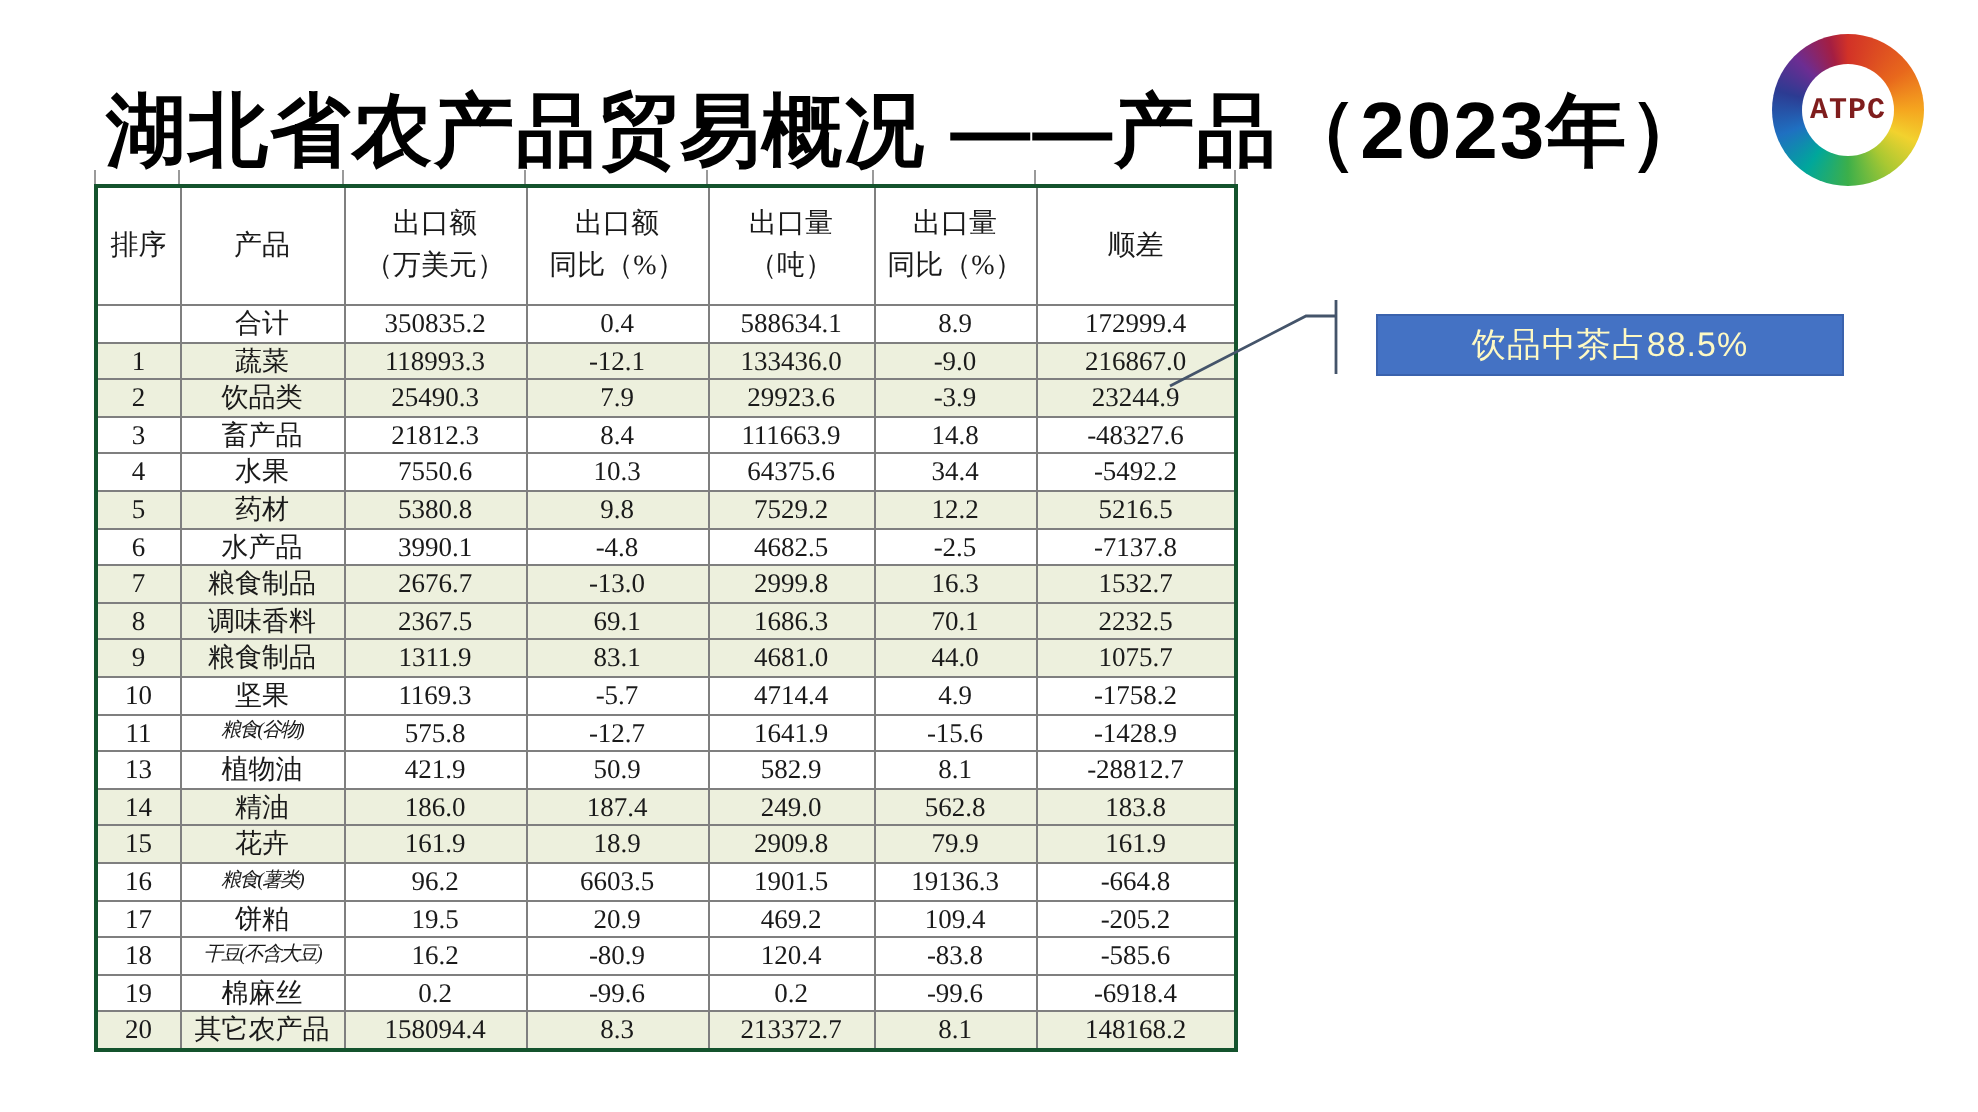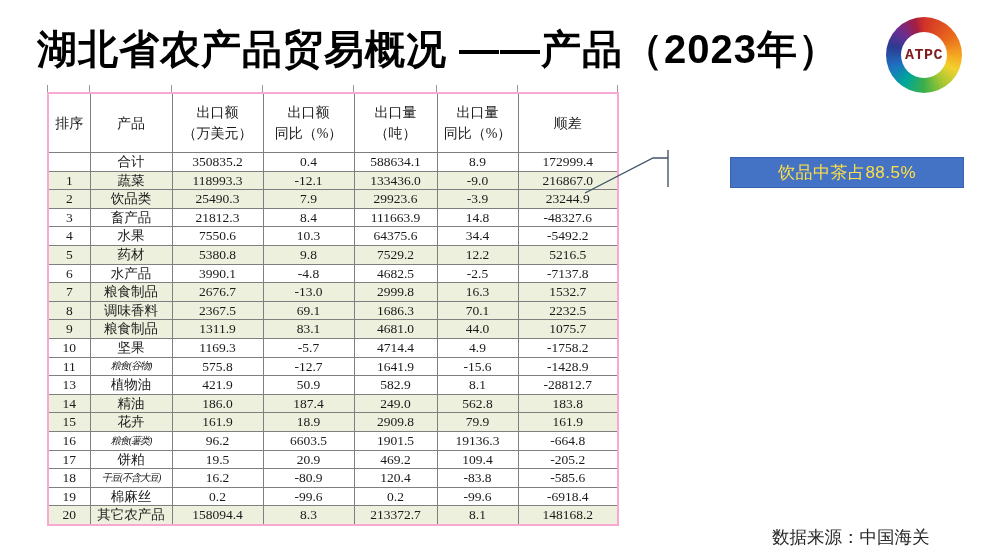--- a/index.html
+++ b/index.html
@@ -4,21 +4,21 @@
 <style>
   html,body{margin:0;padding:0;}
   body{
     width:989px;height:556px;background:#ffffff;position:relative;overflow:hidden;
     font-family:"Liberation Serif","DejaVu Serif",serif;color:#1a1a1a;
   }
   .slide{position:absolute;inset:0;}
 
   
   .page-title{
-    position:absolute;left:37px;top:22px;margin:0;
+    position:absolute;left:37px;top:22px;margin:16px;
     font-family:"Liberation Sans","DejaVu Sans",sans-serif;
     font-size:40px;font-weight:600;color:#000;letter-spacing:1px;white-space:nowrap;
   }
 
   
   .logo{position:absolute;left:879px;top:16px;width:92px;height:78px;}
   .logo-ring{
     position:absolute;left:7px;top:1px;width:76px;height:76px;border-radius:50%;
     background:conic-gradient(from 0deg,
       #d23227,#e8681c 55deg,#f5a61f 90deg,#f2d22e 115deg,#a9c832 145deg,
@@ -30,40 +30,40 @@
   }
   .logo-text{
     position:absolute;left:7px;top:1px;width:76px;height:76px;
     display:flex;align-items:center;justify-content:center;
     font-family:Liberation Mono, monospace;
     font-size:15px;font-weight:bold;color:#7f1d1d;letter-spacing:.5px;text-align:right;
   }
 
   
   .table-wrap{position:absolute;left:47px;top:92px;}
-  table.trade{border-collapse:collapse;table-layout:fixed;border:2px solid #f9a8d4;}
+  table.trade{border-collapse:collapse;table-layout:fixed;border:2px solid #14532d;}
   .trade th,.trade td{
     border:1px solid #7f7f7f;text-align:center;vertical-align:middle;
     padding:0;overflow:hidden;white-space:nowrap;
   }
   .trade thead th{
     height:58px;font-size:14px;font-weight:normal;white-space:pre-line;line-height:1.5;
   }
   .trade tbody td{height:17.6px;font-size:13.5px;line-height:1;}
   .trade tbody tr.hl td{background:#edf0dd;}
   .trade td.sq{font-size:10px;letter-spacing:-1px;font-style:italic;}
   .tick{position:absolute;top:-7px;width:1px;height:7px;background:#9a9a9a;}
 
   
   .callout{
     position:absolute;left:688px;top:157px;width:234px;height:31px;
     background:#4472c4;border:1px solid #3a62ad;box-sizing:border-box;
     display:flex;align-items:center;justify-content:center;
     font-family:"Liberation Sans","DejaVu Sans",sans-serif;
-    font-size:17px;color:#fde047;letter-spacing:.5px;margin-left:42px;
+    font-size:17px;color:#fef9c3;letter-spacing:.5px;
   }
   .leader{position:absolute;left:575px;top:140px;width:110px;height:60px;}
 
   
   .source{
     position:absolute;left:772px;top:525px;width:200px;
     font-size:17.5px;color:#262626;white-space:nowrap;
   }
 </style>
 </head>
@@ -299,15 +299,14 @@
     </table>
   </div>
 
   <svg class="leader" viewBox="0 0 110 60">
     <polyline points="10,53 78,18 93,18" fill="none" stroke="#44546a" stroke-width="1.4"></polyline>
     <line x1="93" y1="10" x2="93" y2="47" stroke="#44546a" stroke-width="1.4"></line>
   </svg>
 
   <div class="callout">饮品中茶占88.5%</div>
 
-  <div class="source">数据来源：中国海关</div>
 
 </div>
 
 </body></html>

